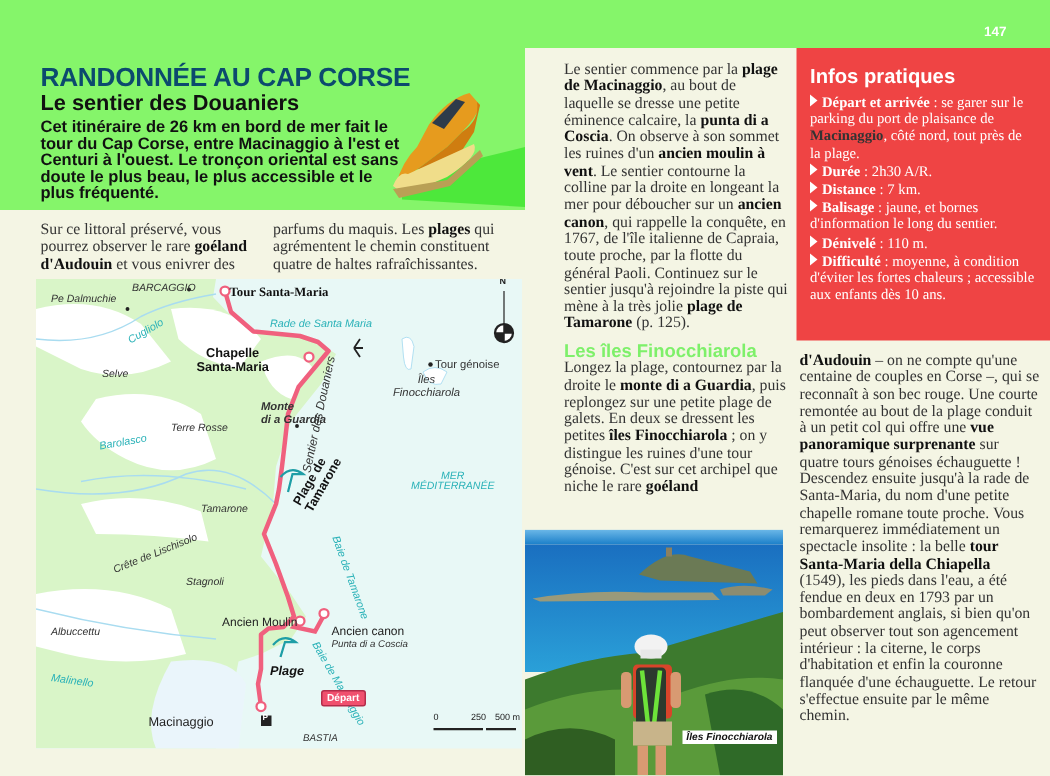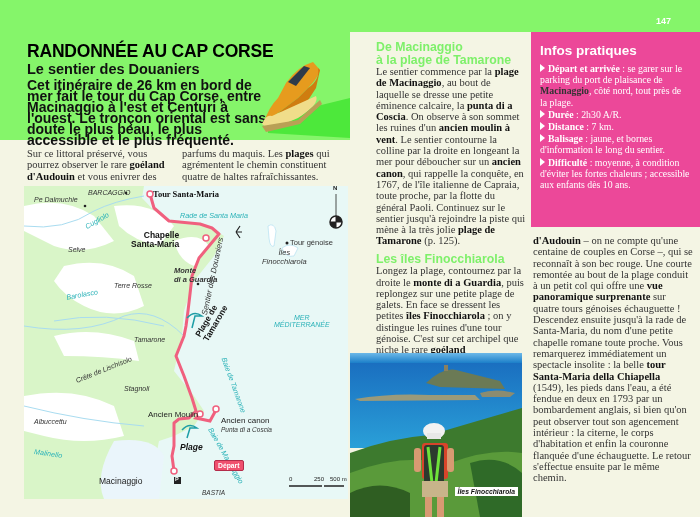--- a/index.html
+++ b/index.html
@@ -4,23 +4,23 @@
 <style>
   * { box-sizing: border-box; margin: 0; padding: 0; }
   html, body { width: 700px; height: 517px; overflow: hidden; background: #f4f5e4; }
   body { position: relative; font-family: "Liberation Serif", serif; color: #2a2a2a; }
 
   
   .top-band { position: absolute; left: 0; top: 0; width: 700px; height: 32px; background: #85f56a; }
   .header-box { position: absolute; left: 0; top: 0; width: 350px; height: 140px; background: #85f56a; }
   .page-num { position: absolute; left: 656px; top: 16px; font-family: "Liberation Sans", sans-serif; font-weight: bold; font-size: 9px; color: #fff; }
 
-  .h-title { position: absolute; left: 27px; top: 41px; font-family: "Liberation Sans", sans-serif; font-weight: bold; font-size: 17.5px; color: #000000; letter-spacing: -0.2px; }
+  .h-title { position: absolute; left: 27px; top: 41px; font-family: "Liberation Sans", sans-serif; font-weight: bold; font-size: 17.5px; color: #0c4a6e; letter-spacing: -0.2px; }
   .h-sub { position: absolute; left: 27px; top: 61px; font-family: "Liberation Sans", sans-serif; font-weight: bold; font-size: 14.5px; color: #111; }
-  .h-intro { position: absolute; left: 27px; top: 80px; width: 240px; font-family: "Liberation Sans", sans-serif; font-weight: bold; font-size: 14px; line-height: 11px; color: #111; }
+  .h-intro { position: absolute; left: 27px; top: 80px; width: 240px; font-family: "Liberation Sans", sans-serif; font-weight: bold; font-size: 11px; line-height: 11px; color: #111; }
 
   .shoe { position: absolute; left: 258px; top: 58px; }
 
   .para-intro { position: absolute; top: 148px; font-size: 10.5px; line-height: 11.3px; color: #333; }
   .para-intro b { color: #111; }
 
   
   .map { position: absolute; left: 24px; top: 186px; width: 324px; height: 313px; background: #e8f8f6; overflow: hidden; }
   .map svg { position: absolute; left: 0; top: 0; }
   .ml { position: absolute; font-family: "Liberation Sans", sans-serif; white-space: nowrap; }
@@ -34,21 +34,21 @@
   .mid-bg { position: absolute; left: 350px; top: 32px; width: 180px; height: 485px; background: #f4f5e4; }
   .sec-title { font-family: "Liberation Sans", sans-serif; font-weight: bold; color: #7ef06a; font-size: 12.3px; line-height: 12.5px; }
   .col-text { font-size: 10.5px; line-height: 11.3px; color: #333; }
   .col-text b { color: #111; }
   .mid-col { position: absolute; left: 376px; top: 41px; width: 150px; }
 
   .photo { position: absolute; left: 350px; top: 353px; width: 172px; height: 164px; overflow: hidden; }
   .photo-cap { position: absolute; right: 4px; bottom: 21px; background: #fff; color: #111; font-family: "Liberation Sans", sans-serif; font-style: italic; font-weight: bold; font-size: 6.8px; padding: 1px 3px; }
 
   
-  .info { position: absolute; left: 531px; top: 32px; width: 169px; height: 195px; background: #ec4899; padding: 11px 0 0 9px; }
+  .info { position: absolute; left: 531px; top: 32px; width: 169px; height: 195px; background: #ef4444; padding: 11px 0 0 9px; }
   .info-title { font-family: "Liberation Sans", sans-serif; font-weight: bold; font-size: 13.5px; color: #fff; margin-bottom: 5px; }
   .info-item { font-size: 9.8px; line-height: 11.2px; color: #fff; margin-bottom: 1px; width: 150px; }
   .info-item b { font-weight: bold; }
   .info-item .dest { color: #333; font-weight: bold; }
   .arrow { display: inline-block; width: 0; height: 0; border-top: 4px solid transparent; border-bottom: 4px solid transparent; border-left: 5px solid #fff; margin-right: 3px; vertical-align: 0px; }
 
   .right-col { position: absolute; left: 533px; top: 235px; width: 160px; }
 </style>
 </head>
 <body>
@@ -138,21 +138,21 @@
   <div class="ml town" style="left:110px;top:150px;">Tamarone</div>
   <div class="ml town" style="left:50px;top:180px;transform:rotate(-22deg);">Crête de Lischisolo</div>
   <div class="ml town" style="left:100px;top:199px;">Stagnoli</div>
   <div class="ml town" style="left:10px;top:232px;">Albuccettu</div>
   <div class="ml water" style="left:10px;top:263px;transform:rotate(8deg);">Malinello</div>
   <div class="ml poi" style="left:75px;top:290px;font-size:8.5px;">Macinaggio</div>
   <div class="ml town" style="left:178px;top:303px;font-size:6.5px;">BASTIA</div>
 
   <div class="ml big" style="left:129px;top:4px;font-family:Liberation Serif, serif;">Tour Santa-Maria</div>
   <div class="ml water" style="left:156px;top:26px;text-align:left;line-height:8px;width:50px;"><span>Rade de Santa Maria</span></div>
-  <div class="ml big" style="left:107px;top:45px;text-align:right;"><span>Chapelle</span><br><span>Santa-Maria</span></div>
+  <div class="ml big" style="left:107px;top:45px;text-align:center;"><span>Chapelle</span><br><span>Santa-Maria</span></div>
   <div class="ml town" style="left:150px;top:80px;text-align:left;font-size:7.5px;font-weight:bold;"><span>Monte</span><br><span>di a Guardia</span></div>
   <div class="ml town" style="left:160px;top:100px;font-size:8px;transform:rotate(-78deg);transform-origin:left top;top:128px;left:176px;">Sentier des Douaniers</div>
   <div class="ml town" style="left:238px;top:62px;text-align:center;font-size:7.5px;"><span>Îles</span><br><span>Finocchiarola</span></div>
   <div class="ml town" style="left:266px;top:52px;font-style:normal;font-size:7.5px;">Tour génoise</div>
   <div class="ml big" style="left:170px;top:148px;transform:rotate(-60deg);transform-origin:left top;line-height:9px;"><span>Plage de</span><br><span>Tamarone</span></div>
   <div class="ml water" style="left:204px;top:170px;transform:rotate(70deg);transform-origin:left top;">Baie de Tamarone</div>
   <div class="ml water" style="left:250px;top:128px;text-align:center;font-size:7px;"><span>MER</span><br><span>MÉDITERRANÉE</span></div>
   <div class="ml poi" style="left:124px;top:224px;">Ancien Moulin</div>
   <div class="ml poi" style="left:197px;top:230px;">Ancien canon</div>
   <div class="ml town" style="left:197px;top:240px;font-size:6.5px;">Punta di a Coscia</div>
@@ -161,27 +161,23 @@
   <div class="depart">Départ</div>
   <div class="ml poi" style="left:309px;top:-1px;font-size:6px;font-weight:bold;">N</div>
   <div class="ml poi" style="left:151px;top:290px;font-size:5.5px;color:#fff;font-weight:bold;">P</div>
   <div class="ml poi" style="left:265px;top:290px;font-size:6px;">0</div>
   <div class="ml poi" style="left:290px;top:290px;font-size:6px;">250</div>
   <div class="ml poi" style="left:306px;top:290px;font-size:6px;">500 m</div>
 </div>
 
 <div class="mid-bg"></div>
 <div class="mid-col">
-  <div class="sec-title">
-      <div>De Macinaggio</div>
-      <div>à la plage de Tamarone</div>
-    </div>
   <div class="col-text" id="sec1"><span>Le sentier commence par la </span><b>plage de Macinaggio</b><span>, au bout de laquelle se dresse une petite éminence calcaire, la </span><b>punta di a Coscia</b><span>. On observe à son sommet les ruines d'un </span><b>ancien moulin à vent</b><span>. Le sentier contourne la colline par la droite en longeant la mer pour déboucher sur un </span><b>ancien canon</b><span>, qui rappelle la conquête, en 1767, de l'île italienne de Capraia, toute proche, par la flotte du général Paoli. Continuez sur le sentier jusqu'à rejoindre la piste qui mène à la très jolie </span><b>plage de Tamarone</b><span> (p. 125).</span></div>
   <div class="sec-title" style="margin-top:6px;">Les îles Finocchiarola</div>
-  <div class="col-text" id="sec2"><span>Longez la plage, contournez par la droite le </span><b>monte di a Guardia</b><span>, puis replongez sur une petite plage de galets. En face se dressent les petites </span><b>îles Finocchiarola</b><span> ; on y distingue les ruines d'une tour génoise. C'est sur cet archipel que niche le rare </span><b>goéland</b></div>
+  <div class="col-text" id="sec2"><span>Longez la plage, contournez par la droite le </span><b>monte di a Guardia</b><span>, puis replongez sur une petite plage de galets. En deux se dressent les petites </span><b>îles Finocchiarola</b><span> ; on y distingue les ruines d'une tour génoise. C'est sur cet archipel que niche le rare </span><b>goéland</b></div>
 </div>
 
 <div class="photo">
   <svg width="172" height="164" viewBox="0 0 172 164">
     <defs>
       <linearGradient id="sky" x1="0" y1="0" x2="0" y2="1">
           <stop offset="0" stop-color="#6cb8e8"></stop>
           <stop offset="1" stop-color="#1b7fc9"></stop>
         </linearGradient>
       <linearGradient id="sea" x1="0" y1="0" x2="0" y2="1">
@@ -214,20 +210,21 @@
   <div class="photo-cap">Îles Finocchiarola</div>
 </div>
 
 <div class="info">
   <div class="info-title">Infos pratiques</div>
   <div id="info-items">
       <div class="info-item"><span class="arrow"></span><b>Départ et arrivée</b><span> : se garer sur le parking du port de plaisance de </span><span class="dest">Macinaggio</span><span>, côté nord, tout près de la plage.</span></div>
       <div class="info-item"><span class="arrow"></span><b>Durée</b><span> : 2h30 A/R.</span></div>
       <div class="info-item"><span class="arrow"></span><b>Distance</b><span> : 7 km.</span></div>
       <div class="info-item"><span class="arrow"></span><b>Balisage</b><span> : jaune, et bornes d'information le long du sentier.</span></div>
+      <div class="info-item"><span class="arrow"></span><b>Dénivelé</b><span> : 110 m.</span></div>
       <div class="info-item"><span class="arrow"></span><b>Difficulté</b><span> : moyenne, à condition d'éviter les fortes chaleurs ; accessible aux enfants dès 10 ans.</span></div>
     </div>
 </div>
 
 <div class="right-col">
   <div class="col-text" id="rp1"><b>d'Audouin</b><span> – on ne compte qu'une centaine de couples en Corse –, qui se reconnaît à son bec rouge. Une courte remontée au bout de la plage conduit à un petit col qui offre une </span><b>vue panoramique surprenante</b><span> sur quatre tours génoises échauguette !</span></div>
   <div class="col-text" id="rp2"><span>Descendez ensuite jusqu'à la rade de Santa-Maria, du nom d'une petite chapelle romane toute proche. Vous remarquerez immédiatement un spectacle insolite : la belle </span><b>tour Santa-Maria della Chiapella</b><span> (1549), les pieds dans l'eau, a été fendue en deux en 1793 par un bombardement anglais, si bien qu'on peut observer tout son agencement intérieur : la citerne, le corps d'habitation et enfin la couronne flanquée d'une échauguette. Le retour s'effectue ensuite par le même chemin.</span></div>
 </div>
 
 </body></html>

